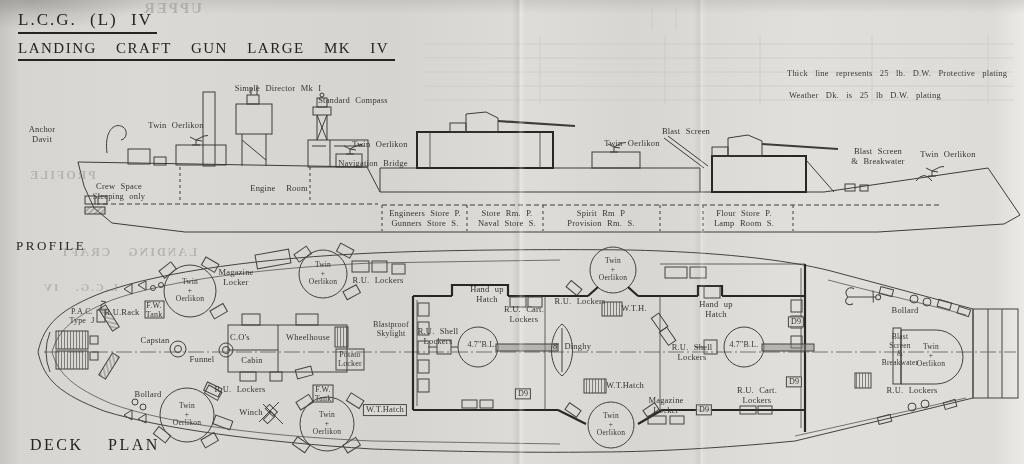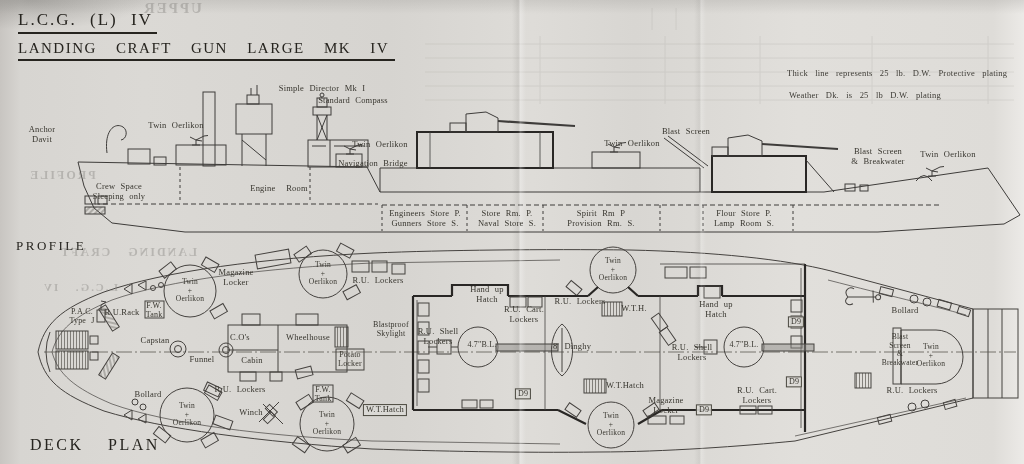--- a/index.html
+++ b/index.html
@@ -277,21 +277,21 @@
   <div class="title2">LANDING CRAFT GUN LARGE MK IV</div>
   <div id="note1" class="note">Thick line represents 25 lb. D.W. Protective plating</div>
   <div id="note2" class="note">Weather Dk. is 25 lb D.W. plating</div>
   <div id="sec-profile" class="seclabel">PROFILE</div>
   <div id="sec-deck" class="seclabel">DECK PLAN</div>
 
   <div id="labels">
       <div class="lbl" style="left: 42px; top: 135px;">Anchor
 Davit</div>
       <div class="lbl" style="left: 176px; top: 126px;">Twin Oerlikon</div>
-      <div class="lbl" style="left: 278px; top: 89px; margin-left: 44px;">Simple Director Mk I</div>
+      <div class="lbl" style="left: 278px; top: 89px;">Simple Director Mk I</div>
       <div class="lbl" style="left: 353px; top: 101px;">Standard Compass</div>
       <div class="lbl" style="left: 373px; top: 128px; margin-top: 36px;">Navigation Bridge</div>
       <div class="lbl" style="left: 380px; top: 145px;">Twin Oerlikon</div>
       <div class="lbl" style="left: 632px; top: 144px;">Twin Oerlikon</div>
       <div class="lbl" style="left: 686px; top: 132px;">Blast Screen</div>
       <div class="lbl" style="left: 878px; top: 157px;">Blast Screen
 &amp; Breakwater</div>
       <div class="lbl" style="left: 948px; top: 155px;">Twin Oerlikon</div>
       <div class="lbl" style="left: 119px; top: 192px;">Crew Space
 Sleeping only</div>

